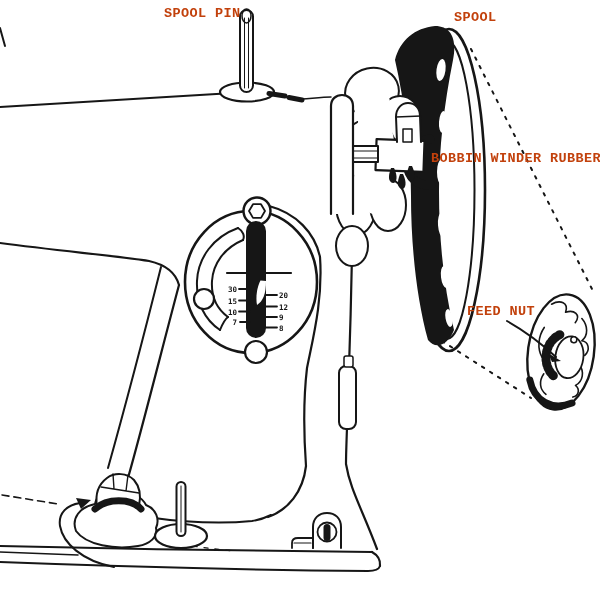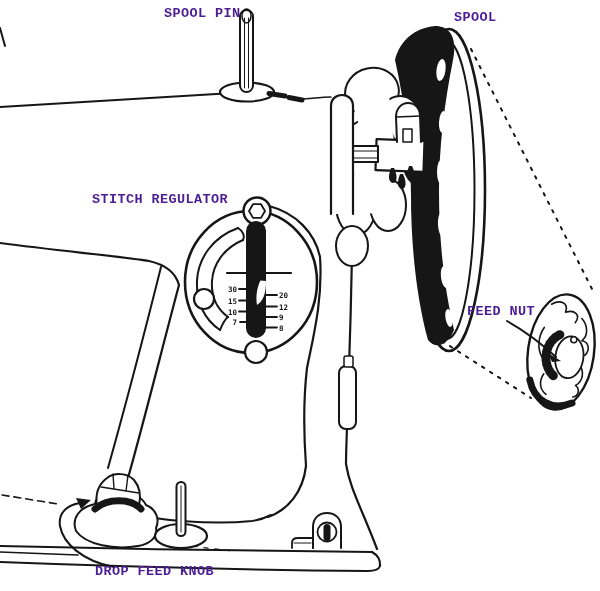--- a/index.html
+++ b/index.html
@@ -1,20 +1,20 @@
 <!DOCTYPE html>
 <html><head>
 <meta charset="utf-8">
 <style>
   html,body{margin:0;padding:0;background:#fff;}
   #stage{position:relative;width:600px;height:591px;background:#fff;overflow:hidden;
          font-family:"Liberation Mono","DejaVu Sans Mono",monospace;}
   #art{position:absolute;left:0;top:0;}
   .label{position:absolute;font-weight:bold;font-size:13.5px;letter-spacing:0.4px;
-         color:#4c1d95;white-space:nowrap;line-height:1;}
+         color:#c2410c;white-space:nowrap;line-height:1;}
 </style>
 </head>
 <body>
 
 <div id="stage">
 
   <svg id="art" width="600" height="591" viewBox="0 0 600 591" stroke="#161616" fill="none" stroke-linecap="round" stroke-linejoin="round">
 
     <g>
       <path d="M0,107 L233,93" stroke-width="2"></path>
@@ -171,16 +171,15 @@
     </g>
 
     <g>
       <path d="M114,567 C82,561 63,543 60,526 C58,513 67,505 80,503" stroke-width="2"></path>
       <polygon points="91,500 76,498 81,509" fill="#161616" stroke="none"></polygon>
     </g>
   </svg>
 
   <div class="label" style="left:164px;top:7px">SPOOL PIN</div>
   <div class="label" style="left:454px;top:11px">SPOOL</div>
-  <div class="label" style="left:92px;top:193px">STITCH REGULATOR</div>
+  <div class="label" style="left:431px;top:152px">BOBBIN WINDER RUBBER</div>
   <div class="label" style="left:467px;top:305px">FEED NUT</div>
-  <div class="label" style="left:95px;top:565px">DROP FEED KNOB</div>
 </div>
 
 </body></html>

